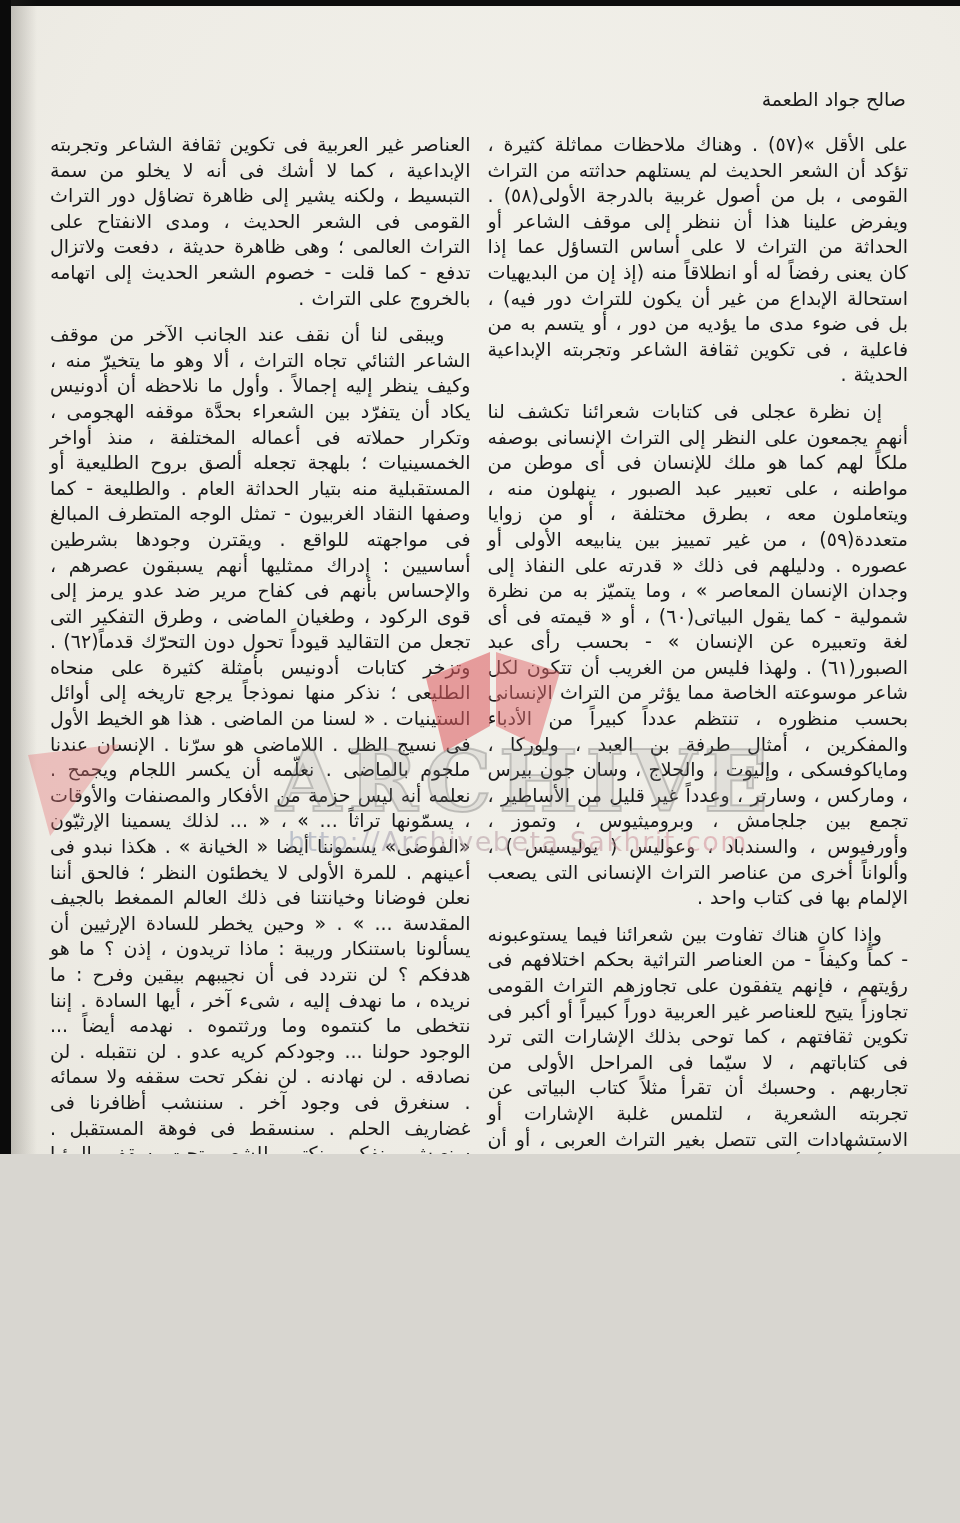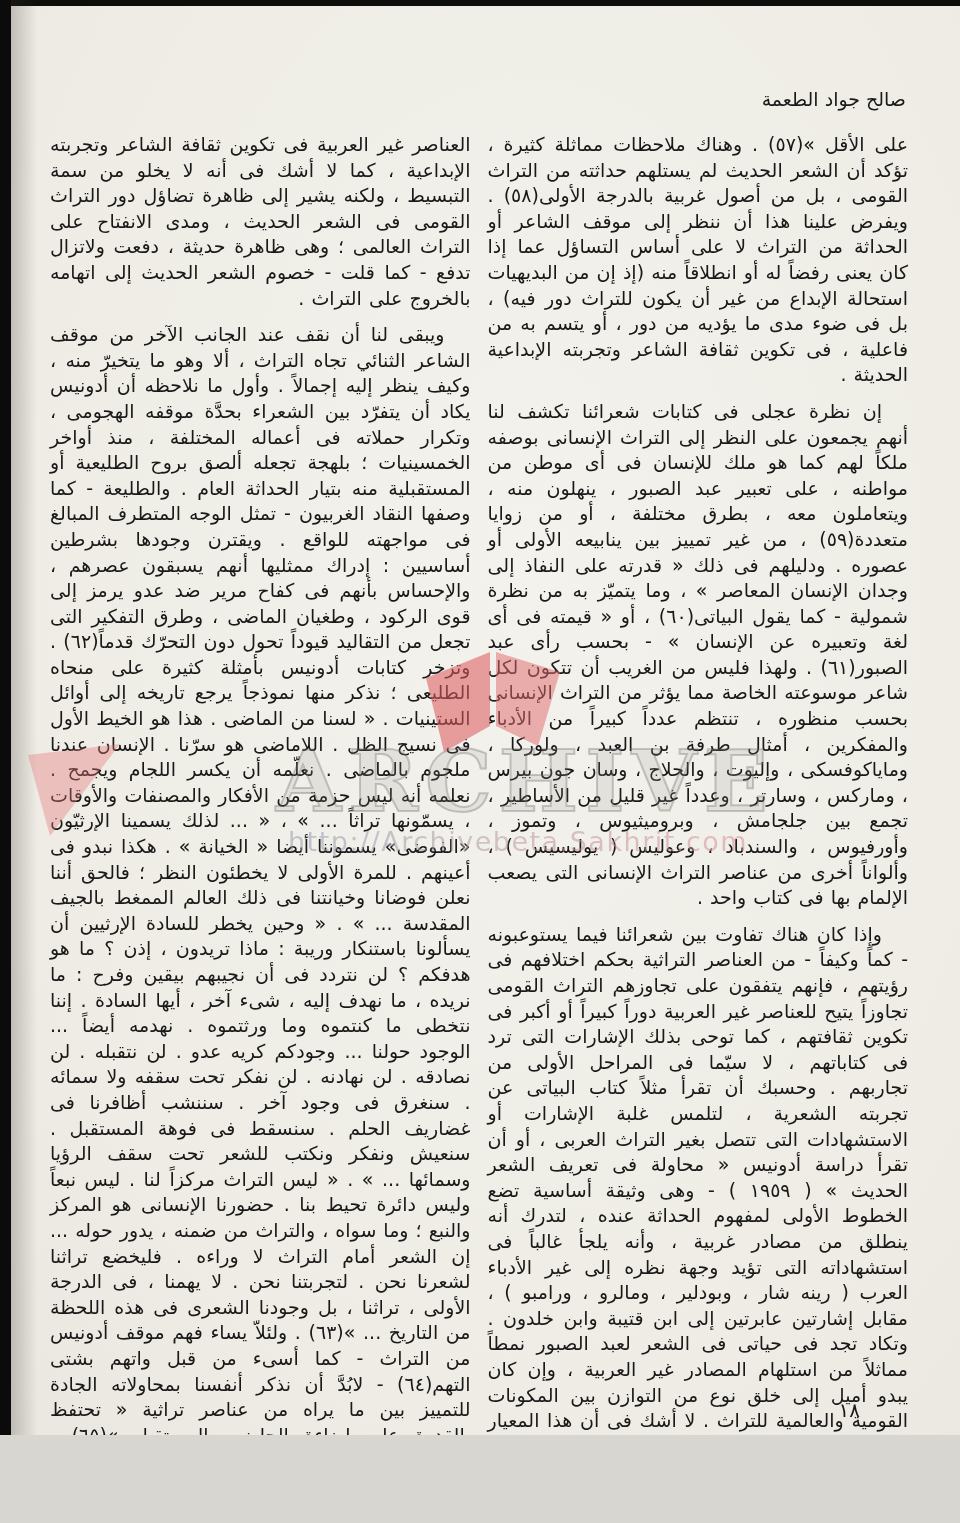--- a/index.html
+++ b/index.html
@@ -1,18 +1,18 @@
 <!DOCTYPE html>
 <html lang="ar"><head>
 <meta charset="utf-8">
 <style>
   html,body{margin:0;padding:0;background:#d8d6d0;}
   .page{
     position:relative;
-    width:960px;height:1435px;
+    width:960px;height:1154px;
     background:#f0efe9;
     background-image:radial-gradient(ellipse at 55% 40%, #f3f2ec 0%, #eeece5 70%, #e9e7df 100%);
     overflow:hidden;
     font-family:"DejaVu Sans",sans-serif;
     color:#191919;
   }
   .edge-top{position:absolute;left:0;top:0;width:100%;height:6px;background:#0d0d0d;}
   .edge-left{position:absolute;left:0;top:0;width:11px;height:100%;background:#0b0b0b;}
   .edge-left-shade{position:absolute;left:11px;top:0;width:26px;height:100%;
     background:linear-gradient(90deg, rgba(60,55,50,0.25), rgba(60,55,50,0));}

